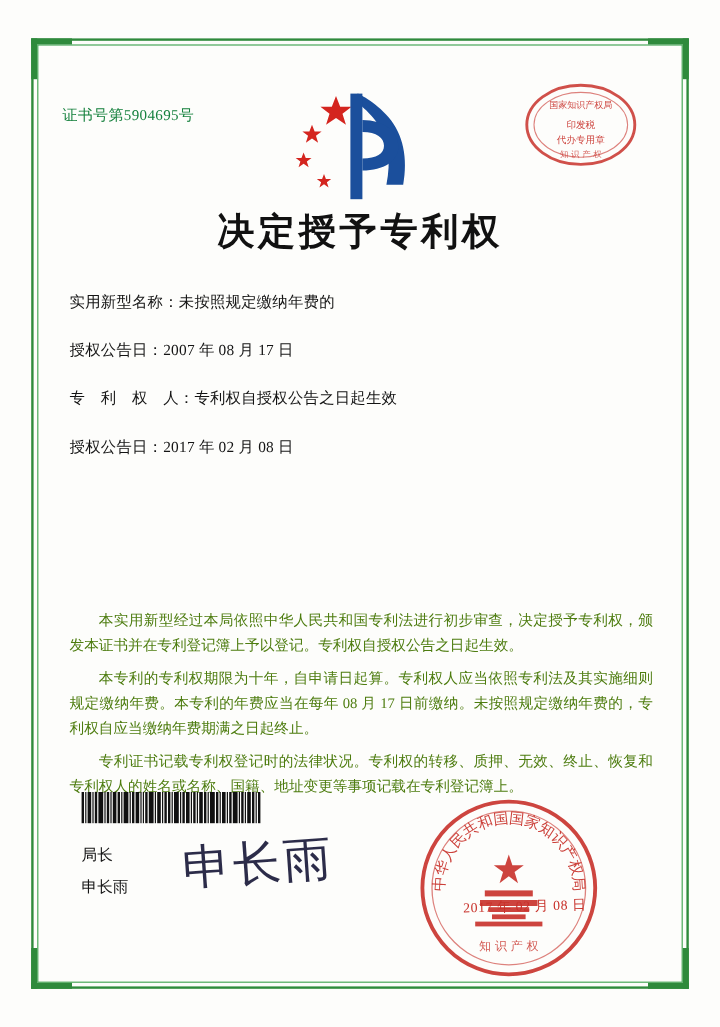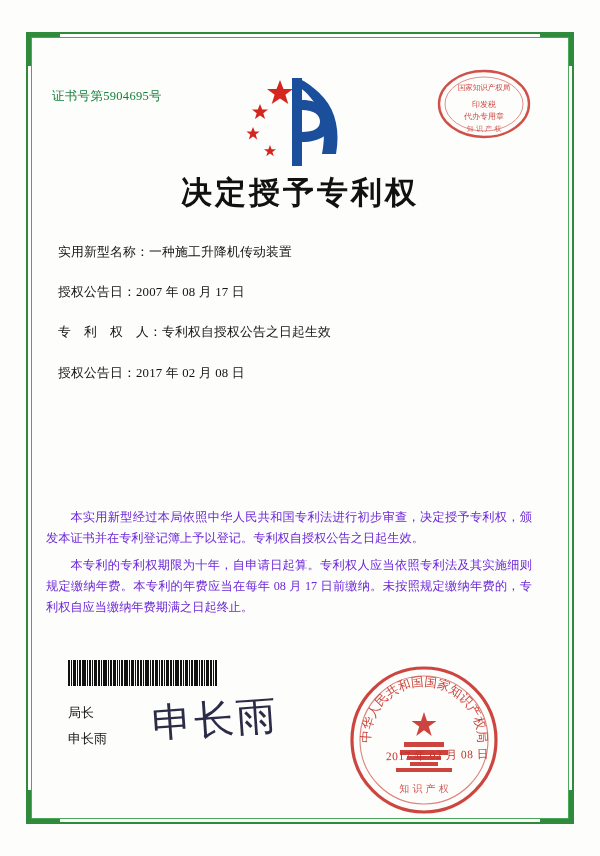--- a/index.html
+++ b/index.html
@@ -86,26 +86,26 @@
     margin-bottom: 21px;
     color: #141414;
     white-space: nowrap;
     overflow: hidden;
   }
   .field .lbl { letter-spacing: 0.2px; }
   .field .val { letter-spacing: 0.2px; }
 
   .body-text {
     position: absolute;
-    left: 46px; top: 507px;
+    left: 58px; top: 507px;
     width: 486px;
     font-size: 12.2px;
     line-height: 1.72;
     text-align: justify;
-    color: #6d28d9;
+    color: #4d7c0f;
   }
   .body-text p { margin: 0 0 6px 0; text-indent: 2em; }
 
   .barcode {
     position: absolute;
     left: 68px; top: 660px;
     width: 190px; height: 26px;
   }
   .barcode i {
     display: inline-block;
@@ -203,36 +203,37 @@
       <text x="48" y="39" font-size="8" fill="#c8312a" text-anchor="middle" font-family="DejaVu Serif, serif" opacity="0.9">印发税</text>
       <text x="48" y="51" font-size="8" fill="#c8312a" text-anchor="middle" font-family="DejaVu Serif, serif" opacity="0.9">代办专用章</text>
       <text x="48" y="63" font-size="7" fill="#c8312a" text-anchor="middle" font-family="DejaVu Serif, serif" opacity="0.75">知 识 产 权</text>
     </svg>
   </div>
 
   <div class="title">决定授予专利权</div>
 
   <div class="fields">
     <div class="field">
-      <span class="lbl">实用新型名称：</span><span class="val">一种施工升降机传动装置</span>
+      <span class="lbl">实用新型名称：</span><span class="val">未按照规定缴纳年费的</span>
     </div>
     <div class="field">
       <span class="lbl">授权公告日：</span><span class="val">2007 年 08 月 17 日</span>
     </div>
     <div class="field">
       <span class="lbl">专　利　权　人：</span><span class="val">专利权自授权公告之日起生效</span>
     </div>
     <div class="field">
       <span class="lbl">授权公告日：</span><span class="val">2017 年 02 月 08 日</span>
     </div>
   </div>
 
   <div class="body-text">
     <p>本实用新型经过本局依照中华人民共和国专利法进行初步审查，决定授予专利权，颁发本证书并在专利登记簿上予以登记。专利权自授权公告之日起生效。</p>
     <p>本专利的专利权期限为十年，自申请日起算。专利权人应当依照专利法及其实施细则规定缴纳年费。本专利的年费应当在每年 08 月 17 日前缴纳。未按照规定缴纳年费的，专利权自应当缴纳年费期满之日起终止。</p>
+    <p>专利证书记载专利权登记时的法律状况。专利权的转移、质押、无效、终止、恢复和专利权人的姓名或名称、国籍、地址变更等事项记载在专利登记簿上。</p>
   </div>
 
   <div class="barcode">
     <i style="width:2px"></i><i style="width:1px"></i><i style="width:3px"></i><i style="width:1px"></i><i style="width:2px"></i><i style="width:4px"></i><i style="width:1px"></i><i style="width:2px"></i><i style="width:1px"></i><i style="width:3px"></i><i style="width:2px"></i><i style="width:1px"></i><i style="width:4px"></i><i style="width:1px"></i><i style="width:2px"></i><i style="width:3px"></i><i style="width:1px"></i><i style="width:1px"></i><i style="width:2px"></i><i style="width:4px"></i><i style="width:1px"></i><i style="width:3px"></i><i style="width:1px"></i><i style="width:2px"></i><i style="width:2px"></i><i style="width:1px"></i><i style="width:4px"></i><i style="width:1px"></i><i style="width:2px"></i><i style="width:3px"></i><i style="width:1px"></i><i style="width:2px"></i><i style="width:1px"></i><i style="width:3px"></i><i style="width:2px"></i><i style="width:1px"></i><i style="width:4px"></i><i style="width:2px"></i><i style="width:1px"></i><i style="width:3px"></i><i style="width:1px"></i><i style="width:2px"></i><i style="width:4px"></i><i style="width:1px"></i><i style="width:2px"></i><i style="width:1px"></i><i style="width:3px"></i><i style="width:2px"></i><i style="width:1px"></i><i style="width:2px"></i>
   </div>
 
   <div class="signature-block">
     <div>局长</div>
     <div>申长雨</div>
   </div>

